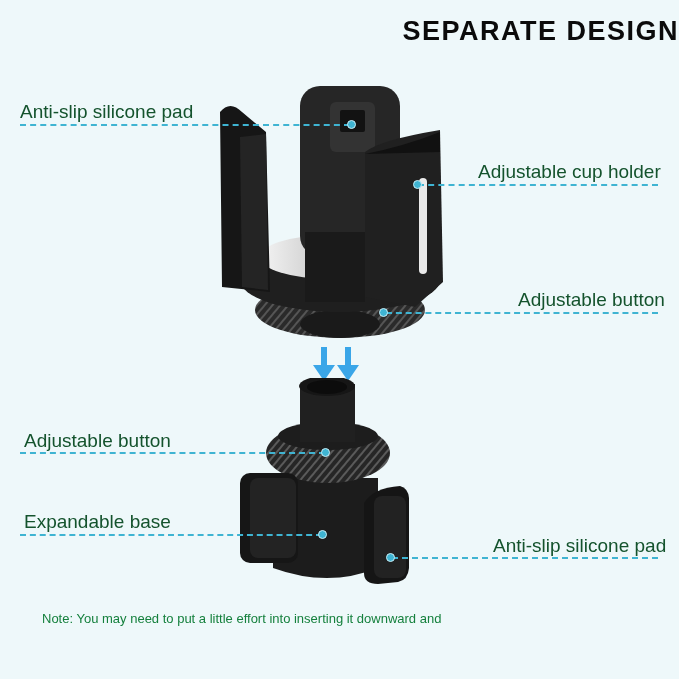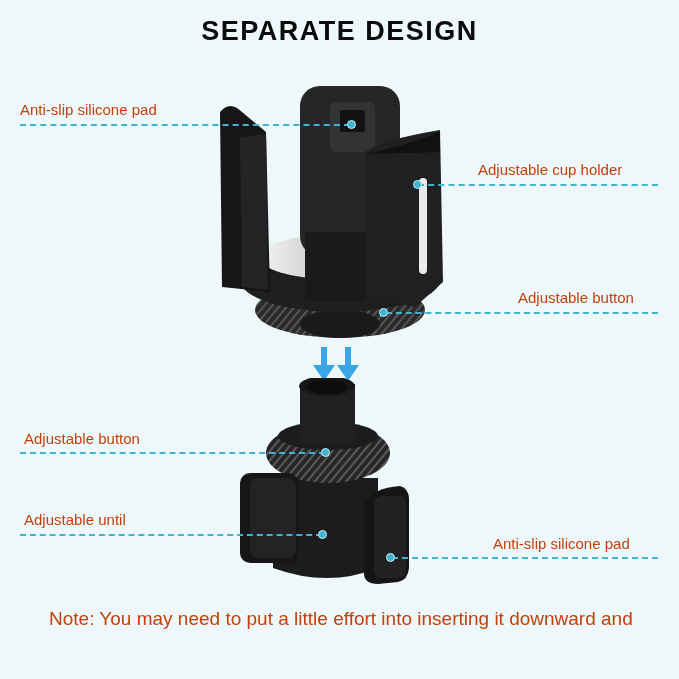--- a/index.html
+++ b/index.html
@@ -4,38 +4,38 @@
   <style>
     html, body { margin:0; padding:0; }
     body {
       width:679px; height:679px; overflow:hidden;
       background:#eef8fa;
       position:relative;
       font-family:"Liberation Sans", sans-serif;
     }
     .title {
       position:absolute; left:0; width:679px; top:16px;
-      text-align:center; font-weight:bold; font-size:27px;
+      text-align:right; font-weight:bold; font-size:27px;
       letter-spacing:1.5px; color:#0b0b0b;
       font-family:"Liberation Sans", sans-serif;
     }
     .label {
-      position:absolute; font-size:15px; color:#c2410c;
+      position:absolute; font-size:19px; color:#14532d;
       white-space:nowrap;
     }
     .leader {
       position:absolute; height:0; border-top:2px dashed #3fb4d2;
     }
     .dot {
       position:absolute; width:9px; height:9px; border-radius:50%;
       background:#3fb4d2; border:1px solid #c9eef7; box-sizing:border-box;
     }
     .note {
-      position:absolute; left:42px; width:620px; font-size:19px;
-      color:#c2410c; line-height:30px;margin-left:7px;
+      position:absolute; left:42px; width:620px; font-size:13px;
+      color:#15803d; line-height:30px;
     }
     .product { position:absolute; }
   </style>
 </head>
 <body>
 
 <div class="title">SEPARATE DESIGN</div>
 
 <svg class="product" style="left:200px;top:82px" width="270" height="270" viewBox="0 0 270 270">
   <defs>
@@ -111,21 +111,21 @@
 <div class="dot" style="left:413px;top:180px"></div>
 
 <div class="label" style="left:518px;top:289px">Adjustable button</div>
 <div class="leader" style="left:386px;top:312px;width:272px"></div>
 <div class="dot" style="left:379px;top:308px"></div>
 
 <div class="label" style="left:24px;top:430px">Adjustable button</div>
 <div class="leader" style="left:20px;top:452px;width:305px"></div>
 <div class="dot" style="left:321px;top:448px"></div>
 
-<div class="label" style="left:24px;top:511px">Adjustable until</div>
+<div class="label" style="left:24px;top:511px">Expandable base</div>
 <div class="leader" style="left:20px;top:534px;width:302px"></div>
 <div class="dot" style="left:318px;top:530px"></div>
 
 <div class="label" style="left:493px;top:535px">Anti-slip silicone pad</div>
 <div class="leader" style="left:392px;top:557px;width:266px"></div>
 <div class="dot" style="left:386px;top:553px"></div>
 
 <div class="note" style="top:604px">
   <div>Note: You may need to put a little effort into inserting it downward and</div>
 </div>

